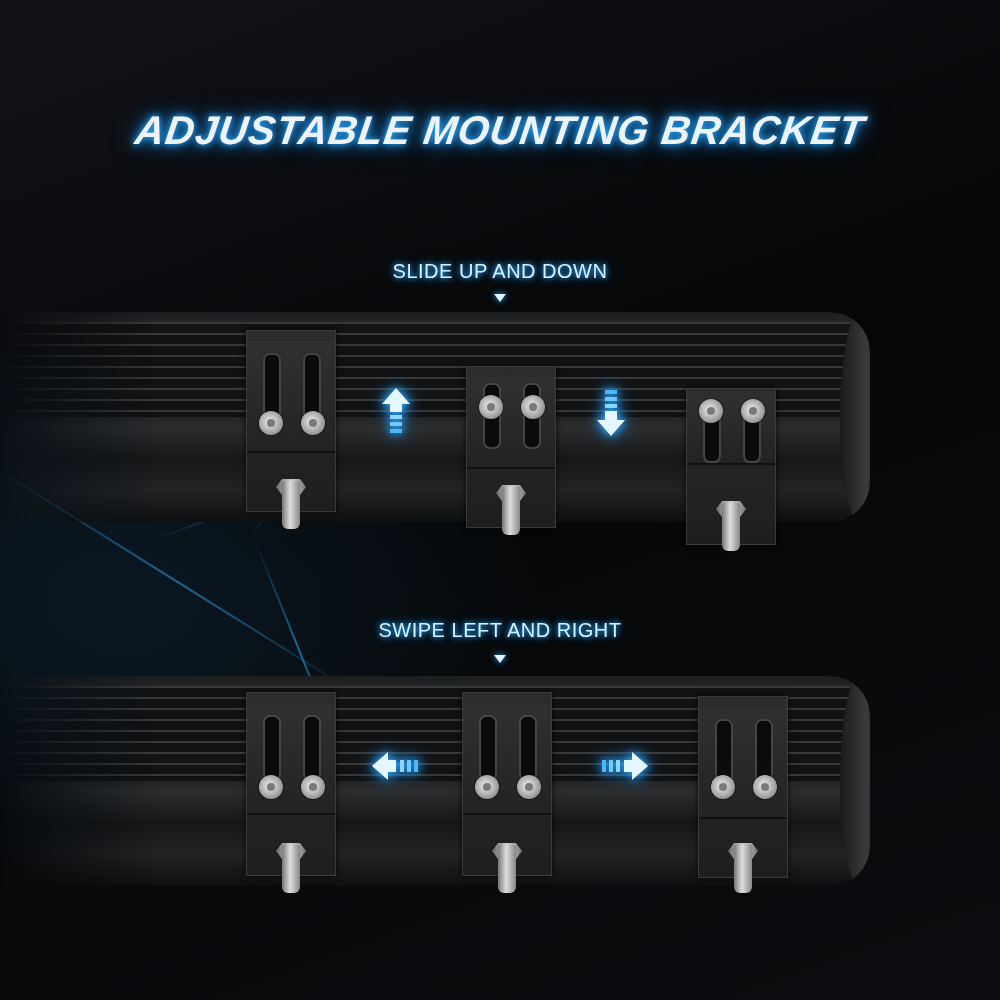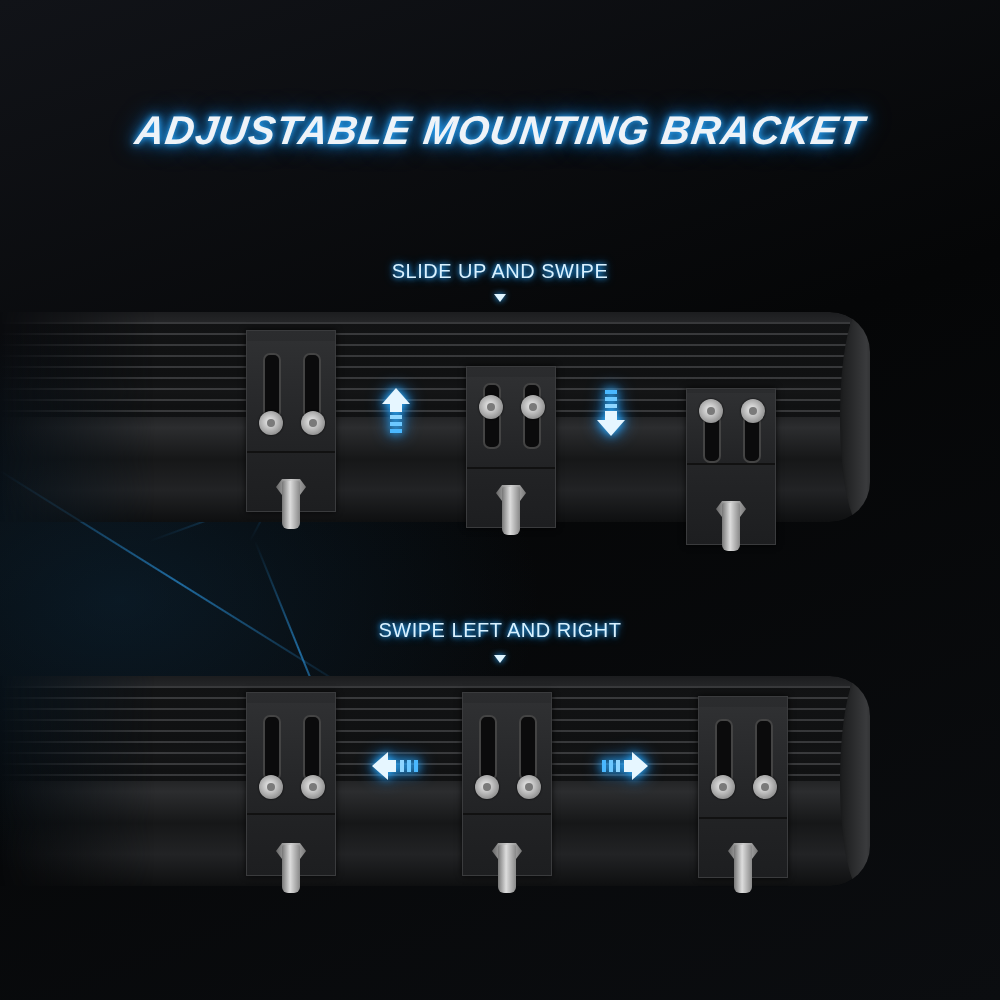--- a/index.html
+++ b/index.html
@@ -33,21 +33,21 @@
 <body>
 
 <div class="bg"></div>
 <div class="streak" style="left:0;top:470px;width:420px;transform:rotate(32deg);"></div>
 <div class="streak" style="left:150px;top:540px;width:360px;transform:rotate(-20deg);"></div>
 <div class="streak" style="left:250px;top:540px;width:260px;transform:rotate(-62deg);"></div>
 <div class="streak" style="left:255px;top:540px;width:240px;transform:rotate(68deg);"></div>
 
 <div class="title">ADJUSTABLE MOUNTING BRACKET</div>
 
-<div class="subtitle" style="top:260px;">SLIDE UP AND SWIPE</div>
+<div class="subtitle" style="top:260px;">SLIDE UP AND DOWN</div>
 <div class="chev" style="top:294px;"></div>
 
 <div class="bar" style="top:312px;">
   <div class="fins"></div>
   <div class="endcap"></div>
 </div>
 
 <div class="bracket" style="left:246px;top:330px;height:180px;">
   <div class="plate" style="top:10px;height:110px;"></div>
   <div class="slot" style="left:16px;top:22px;"></div>

